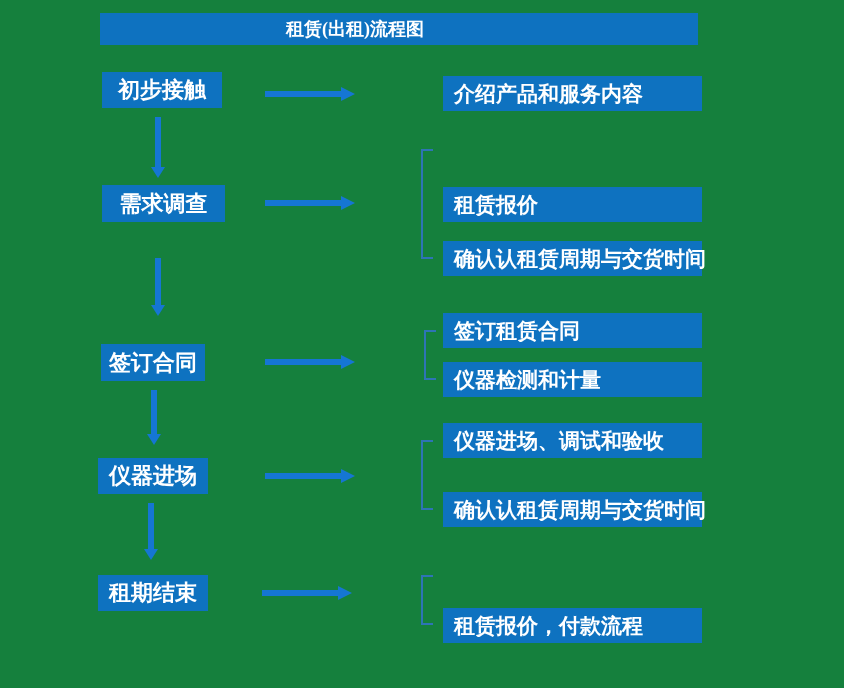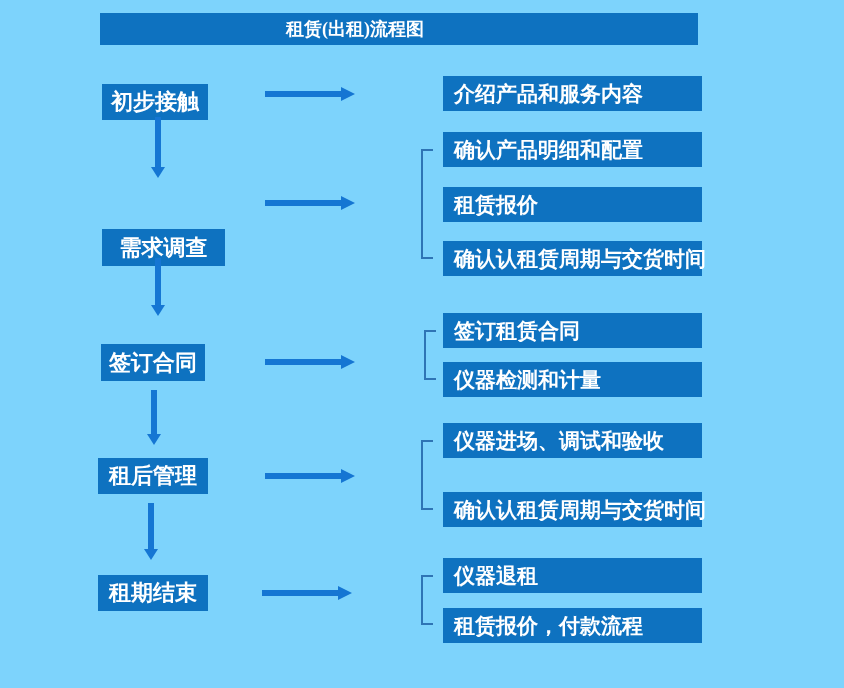--- a/index.html
+++ b/index.html
@@ -8,21 +8,21 @@
     --bracket-blue:#2E74B5;
     --text-white:#FFFFFF;
   }
   *{margin:0;padding:0;box-sizing:border-box;}
   html,body{background:#FFFFFF;}
   body{font-family:"Liberation Serif","DejaVu Serif",serif;}
   .canvas{
     position:relative;
     width:844px;
     height:688px;
-    background:#7dd3fc;
+    background:#15803d;
     overflow:hidden;
   }
   .title-bar{
     position:absolute;
     left:100px; top:13px;
     width:598px; height:32px;
     background:var(--box-blue);
     color:var(--text-white);
     font-size:18px;
     font-weight:bold;
@@ -94,24 +94,24 @@
     border-bottom:2px solid var(--bracket-blue);
   }
 </style>
 </head>
 <body>
 
 <div class="canvas">
 
   <div class="title-bar">租赁(出租)流程图</div>
 
-  <div class="step-box" style="left:102px;top:84px;width:106px;height:36px;">初步接触</div>
-  <div class="step-box" style="left:102px;top:185px;width:123px;height:37px;margin-top:44px;">需求调查</div>
+  <div class="step-box" style="left:102px;top:72px;width:120px;height:36px;">初步接触</div>
+  <div class="step-box" style="left:102px;top:185px;width:123px;height:37px;">需求调查</div>
   <div class="step-box" style="left:101px;top:344px;width:104px;height:37px;">签订合同</div>
-  <div class="step-box" style="left:98px;top:458px;width:110px;height:36px;">租后管理</div>
+  <div class="step-box" style="left:98px;top:458px;width:110px;height:36px;">仪器进场</div>
   <div class="step-box" style="left:98px;top:575px;width:110px;height:36px;">租期结束</div>
 
   <div class="varrow" style="left:151px;top:117px;height:61px;">
     <div class="shaft"></div>
     <div class="head"></div>
   </div>
   <div class="varrow" style="left:151px;top:258px;height:58px;">
     <div class="shaft"></div>
     <div class="head"></div>
   </div>
@@ -144,23 +144,21 @@
     <div class="shaft"></div>
     <div class="head"></div>
   </div>
 
   <div class="bracket" style="left:421px;top:149px;height:110px;"></div>
   <div class="bracket" style="left:424px;top:330px;height:50px;"></div>
   <div class="bracket" style="left:421px;top:440px;height:70px;"></div>
   <div class="bracket" style="left:421px;top:575px;height:50px;"></div>
 
   <div class="detail-box" style="top:76px;">介绍产品和服务内容</div>
-  <div class="detail-box" style="top:132px;">确认产品明细和配置</div>
   <div class="detail-box" style="top:187px;">租赁报价</div>
   <div class="detail-box" style="top:241px;">确认认租赁周期与交货时间</div>
   <div class="detail-box" style="top:313px;">签订租赁合同</div>
   <div class="detail-box" style="top:362px;">仪器检测和计量</div>
   <div class="detail-box" style="top:423px;">仪器进场、调试和验收</div>
   <div class="detail-box" style="top:492px;">确认认租赁周期与交货时间</div>
-  <div class="detail-box" style="top:558px;">仪器退租</div>
   <div class="detail-box" style="top:608px;">租赁报价，付款流程</div>
 
 </div>
 
 </body></html>

